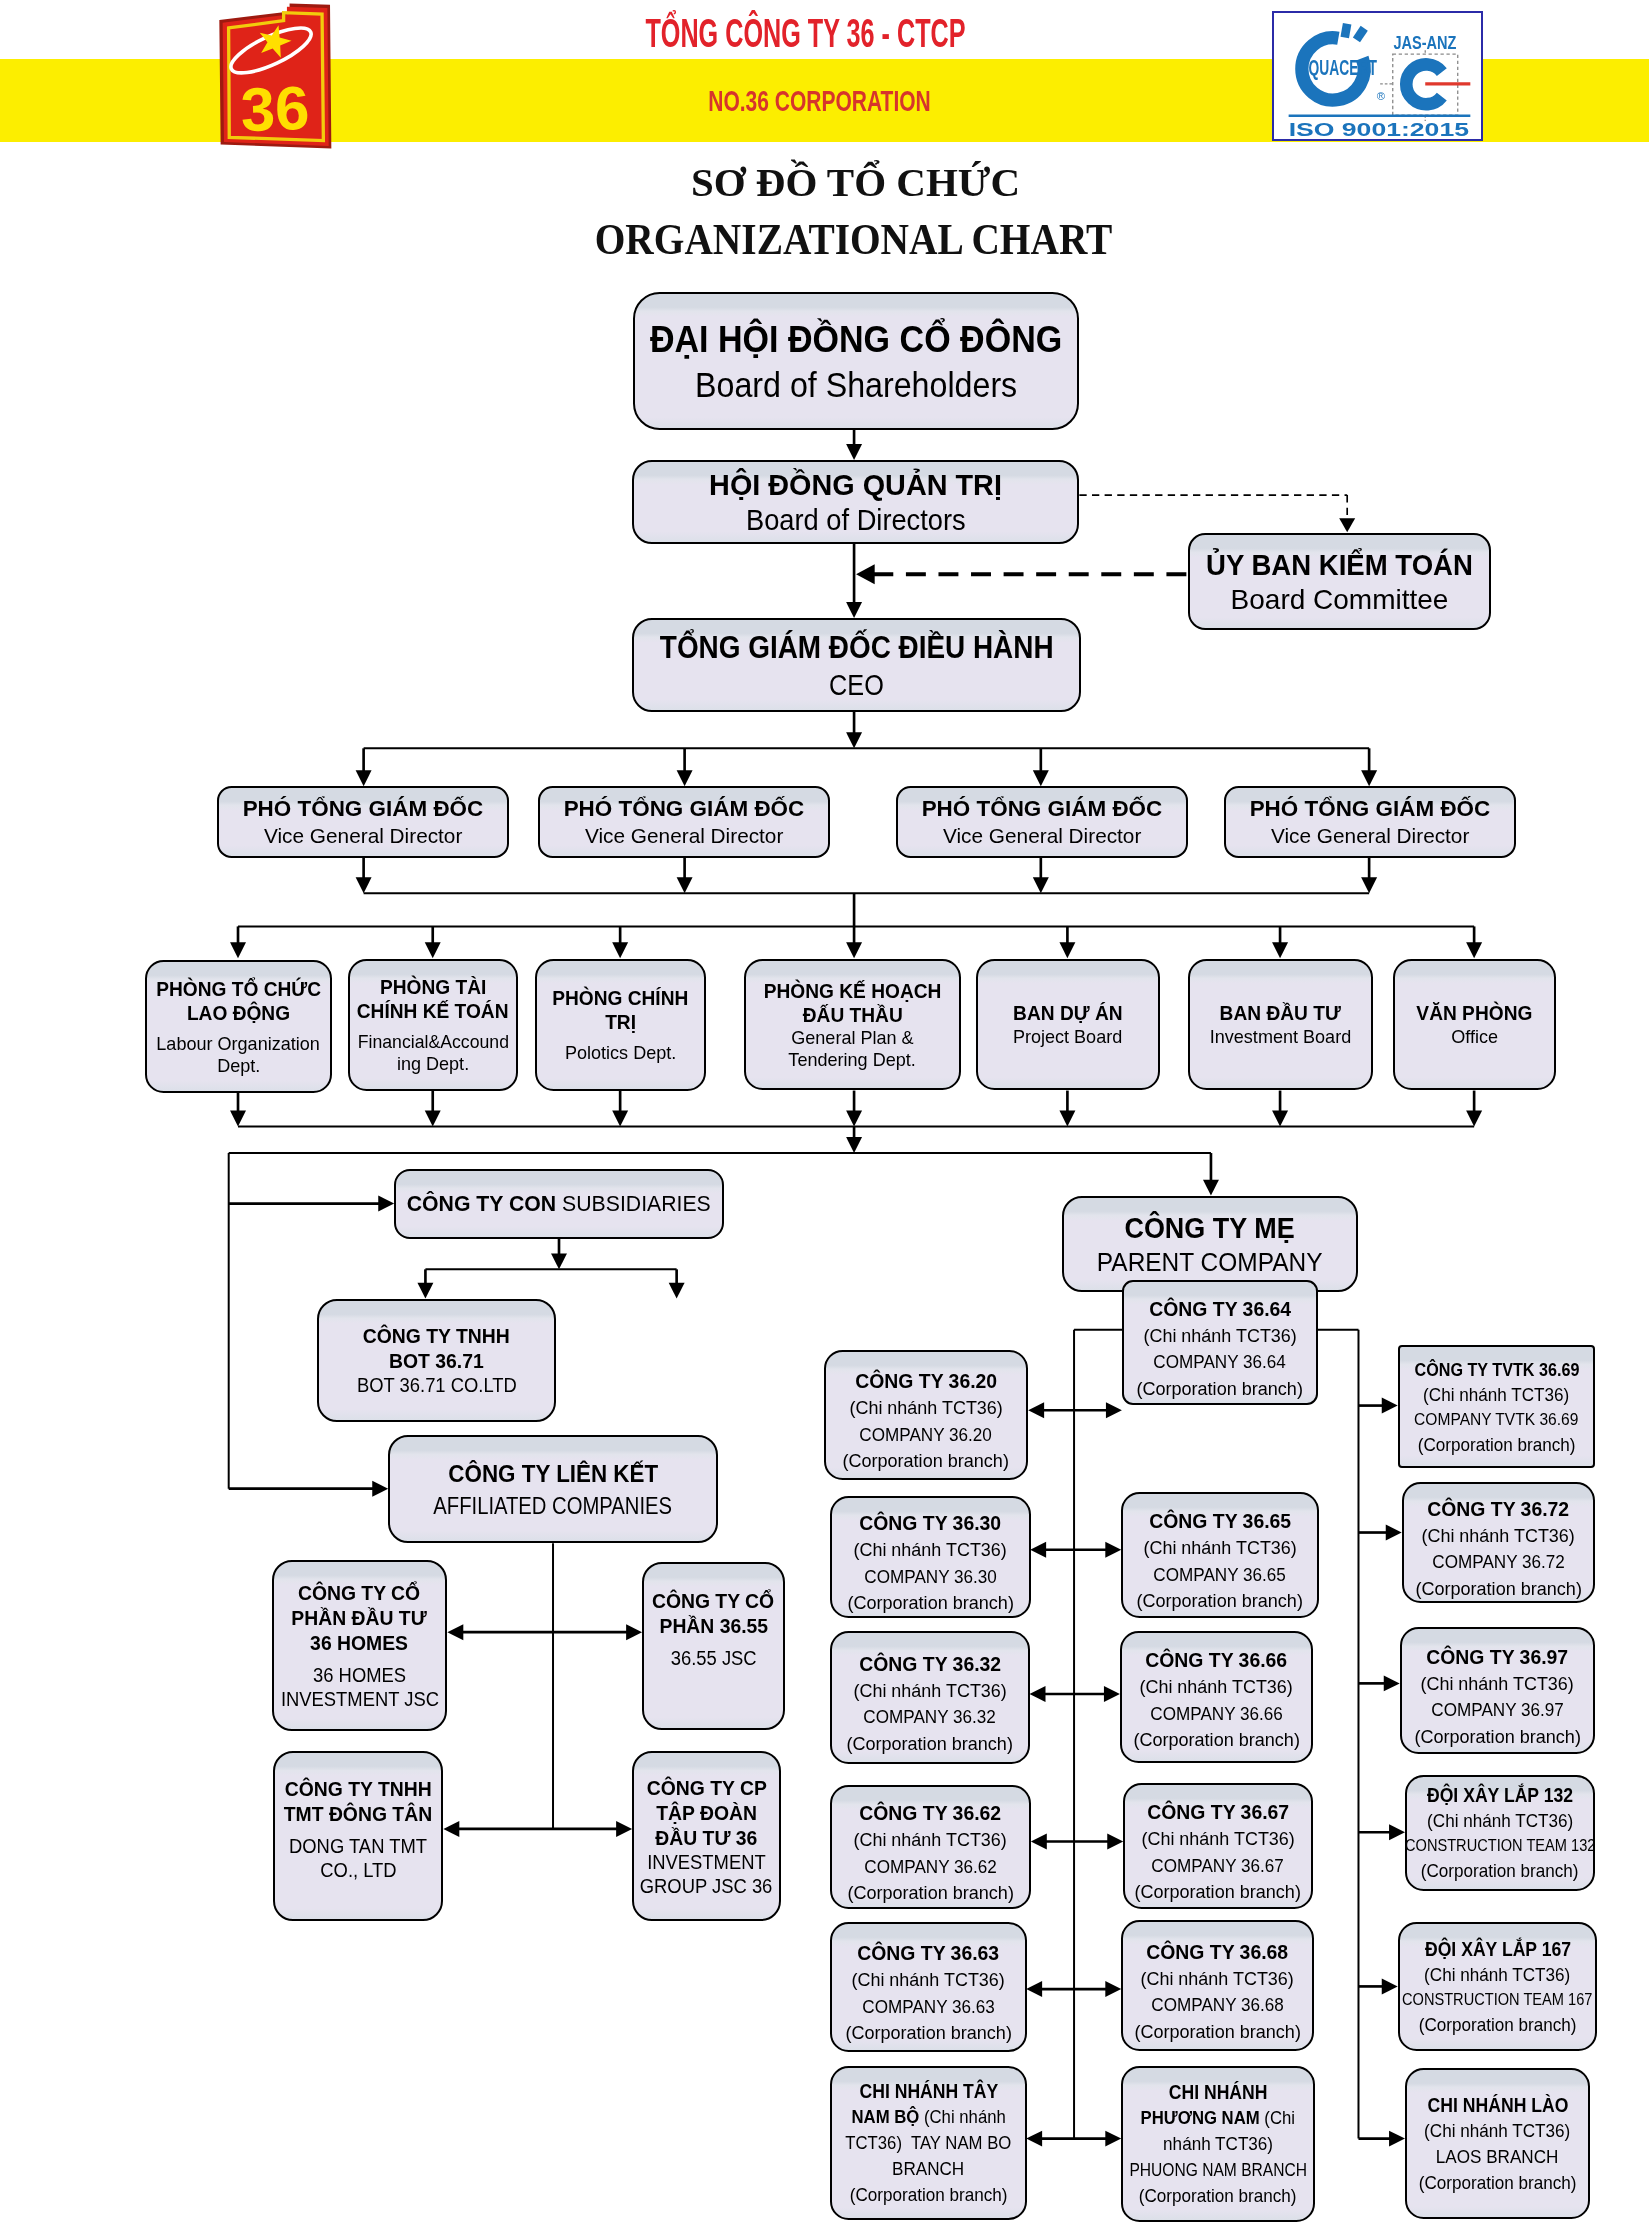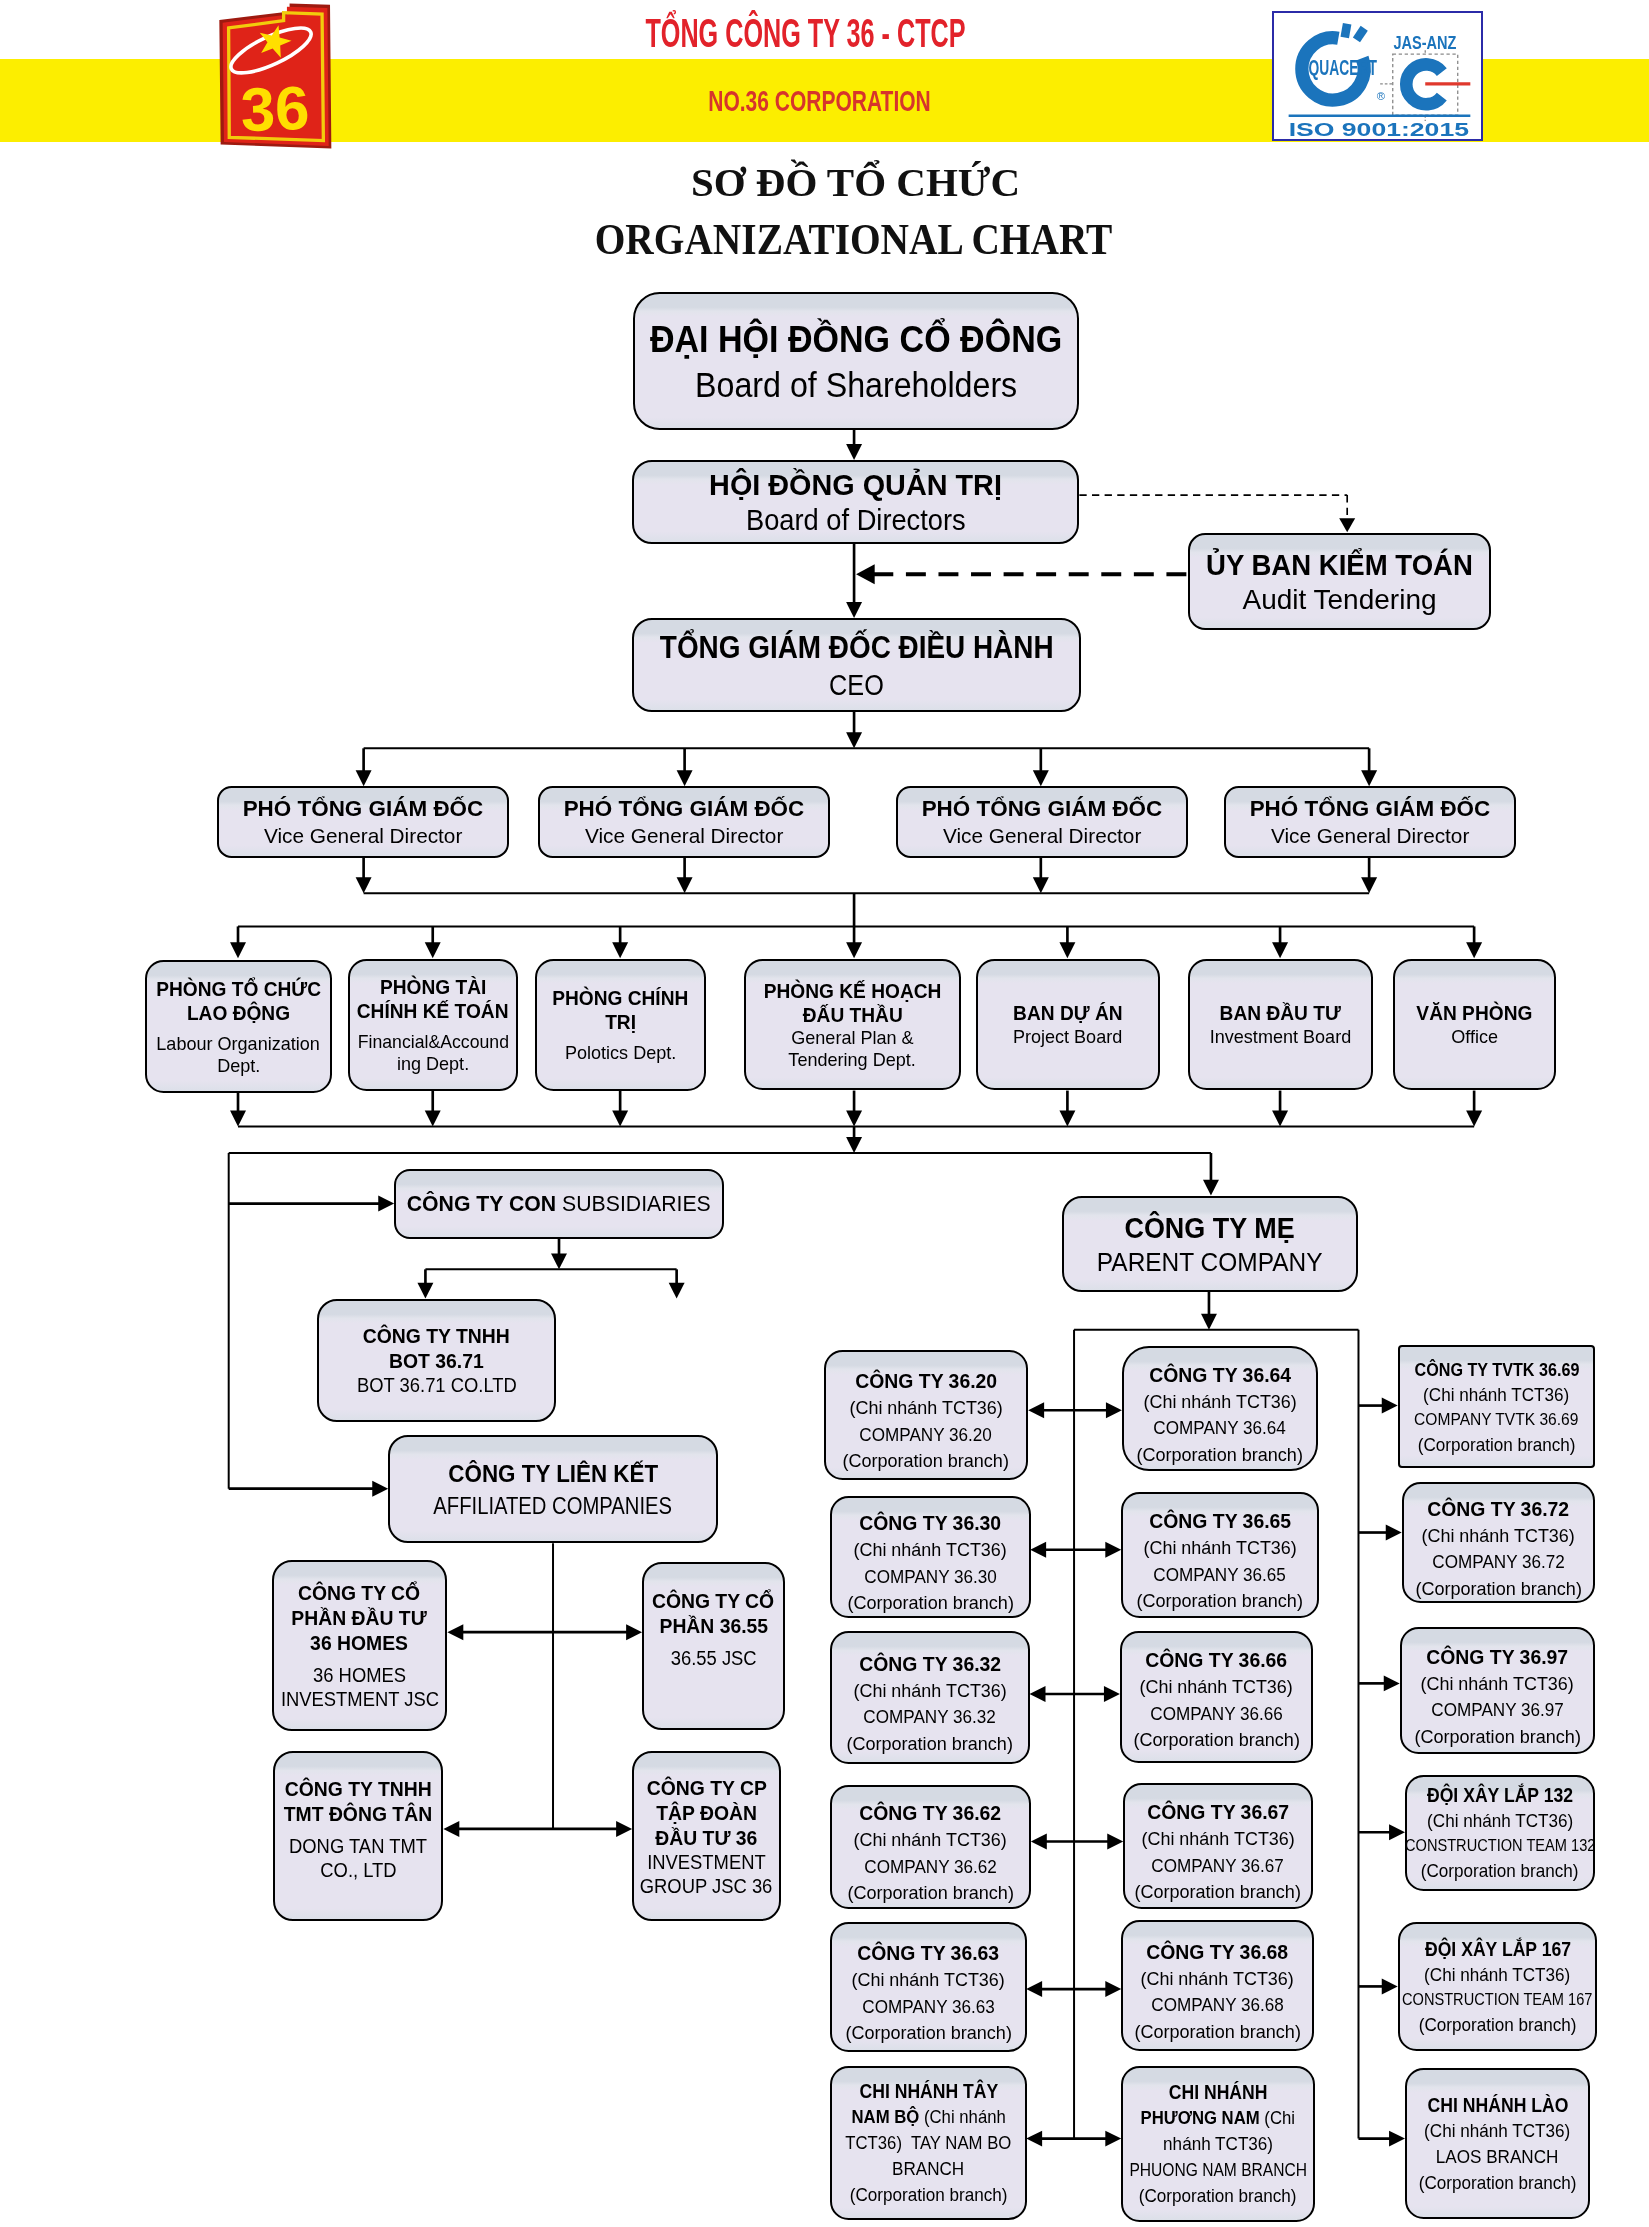--- a/index.html
+++ b/index.html
@@ -135,21 +135,21 @@
 <div class="bx" style="left:633px;top:292px;width:446px;height:138px;border-radius:26.6px;">
       <div style="font-size:37px;line-height:47px;font-weight:bold;transform:scaleX(0.92);transform-origin:50% 50%;white-space:nowrap;">ĐẠI HỘI ĐỒNG CỔ ĐÔNG</div>
       <div style="font-size:35px;line-height:44px;font-weight:normal;transform:scaleX(0.92);transform-origin:50% 50%;white-space:nowrap;">Board of Shareholders</div>
     </div>
 <div class="bx" style="left:632px;top:460px;width:447px;height:84px;border-radius:20px;">
       <div style="font-size:30px;line-height:36px;font-weight:bold;transform:scaleX(0.96);transform-origin:50% 50%;white-space:nowrap;">HỘI ĐỒNG QUẢN TRỊ</div>
       <div style="font-size:29px;line-height:35px;font-weight:normal;transform:scaleX(0.94);transform-origin:50% 50%;white-space:nowrap;">Board of Directors</div>
     </div>
 <div class="bx" style="left:1188px;top:533px;width:303px;height:97px;border-radius:17.3px;">
       <div style="font-size:29px;line-height:35px;font-weight:bold;transform:scaleX(0.95);transform-origin:50% 50%;white-space:nowrap;">ỦY BAN KIỂM TOÁN</div>
-      <div style="font-size:28px;line-height:33px;font-weight:normal;white-space:nowrap;">Audit Tendering</div>
+      <div style="font-size:28px;line-height:33px;font-weight:normal;white-space:nowrap;">Board Committee</div>
     </div>
 <div class="bx" style="left:632px;top:618px;width:449px;height:94px;border-radius:20px;">
       <div style="font-size:31px;line-height:39px;font-weight:bold;transform:scaleX(0.9);transform-origin:50% 50%;white-space:nowrap;">TỔNG GIÁM ĐỐC ĐIỀU HÀNH</div>
       <div style="font-size:29px;line-height:36px;font-weight:normal;transform:scaleX(0.87);transform-origin:50% 50%;white-space:nowrap;">CEO</div>
     </div>
 <div class="bx" style="left:217px;top:786px;width:292px;height:72px;border-radius:14.6px;">
       <div style="font-size:22px;line-height:28px;font-weight:bold;transform:scaleX(1.02);transform-origin:50% 50%;white-space:nowrap;">PHÓ TỔNG GIÁM ĐỐC</div>
       <div style="font-size:21px;line-height:26.6px;font-weight:normal;transform:scaleX(0.99);transform-origin:50% 50%;white-space:nowrap;">Vice General Director</div>
     </div>
 <div class="bx" style="left:538px;top:786px;width:292px;height:72px;border-radius:14.6px;">
@@ -276,21 +276,21 @@
       <div style="font-size:19px;line-height:26.6px;font-weight:normal;transform:scaleX(0.9);transform-origin:50% 50%;white-space:nowrap;">COMPANY 36.63</div>
       <div style="font-size:19px;line-height:26.6px;font-weight:normal;transform:scaleX(0.95);transform-origin:50% 50%;white-space:nowrap;">(Corporation branch)</div>
     </div>
 <div class="bx" style="left:830px;top:2066px;width:197px;height:154px;border-radius:18.6px;">
       <div style="font-size:20px;line-height:26px;font-weight:bold;transform:scaleX(0.88);transform-origin:50% 50%;white-space:nowrap;">CHI NHÁNH TÂY</div>
       <div style="font-size:19px;line-height:26px;font-weight:normal;transform:scaleX(0.88);transform-origin:50% 50%;white-space:nowrap;"><b>NAM BỘ</b> (Chi nhánh</div>
       <div style="font-size:19px;line-height:26px;font-weight:normal;transform:scaleX(0.88);transform-origin:50% 50%;white-space:nowrap;">TCT36)&nbsp; TAY NAM BO</div>
       <div style="font-size:19px;line-height:26px;font-weight:normal;transform:scaleX(0.9);transform-origin:50% 50%;white-space:nowrap;">BRANCH</div>
       <div style="font-size:19px;line-height:26px;font-weight:normal;transform:scaleX(0.9);transform-origin:50% 50%;white-space:nowrap;">(Corporation branch)</div>
     </div>
-<div class="bx" style="left:1122px;top:1346px;width:196px;height:125px;border-radius:27px;padding-top:13.3px;">
+<div class="bx" style="left:1122px;top:1280px;width:196px;height:125px;border-radius:11px;padding-top:13.3px;">
       <div style="font-size:20px;line-height:26.6px;font-weight:bold;transform:scaleX(0.97);transform-origin:50% 50%;white-space:nowrap;">CÔNG TY 36.64</div>
       <div style="font-size:19px;line-height:26.6px;font-weight:normal;transform:scaleX(0.945);transform-origin:50% 50%;white-space:nowrap;">(Chi nhánh TCT36)</div>
       <div style="font-size:19px;line-height:26.6px;font-weight:normal;transform:scaleX(0.9);transform-origin:50% 50%;white-space:nowrap;">COMPANY 36.64</div>
       <div style="font-size:19px;line-height:26.6px;font-weight:normal;transform:scaleX(0.95);transform-origin:50% 50%;white-space:nowrap;">(Corporation branch)</div>
     </div>
 <div class="bx" style="left:1121px;top:1492px;width:198px;height:126px;border-radius:18.6px;padding-top:13.3px;">
       <div style="font-size:20px;line-height:26.6px;font-weight:bold;transform:scaleX(0.97);transform-origin:50% 50%;white-space:nowrap;">CÔNG TY 36.65</div>
       <div style="font-size:19px;line-height:26.6px;font-weight:normal;transform:scaleX(0.945);transform-origin:50% 50%;white-space:nowrap;">(Chi nhánh TCT36)</div>
       <div style="font-size:19px;line-height:26.6px;font-weight:normal;transform:scaleX(0.9);transform-origin:50% 50%;white-space:nowrap;">COMPANY 36.65</div>
       <div style="font-size:19px;line-height:26.6px;font-weight:normal;transform:scaleX(0.95);transform-origin:50% 50%;white-space:nowrap;">(Corporation branch)</div>

